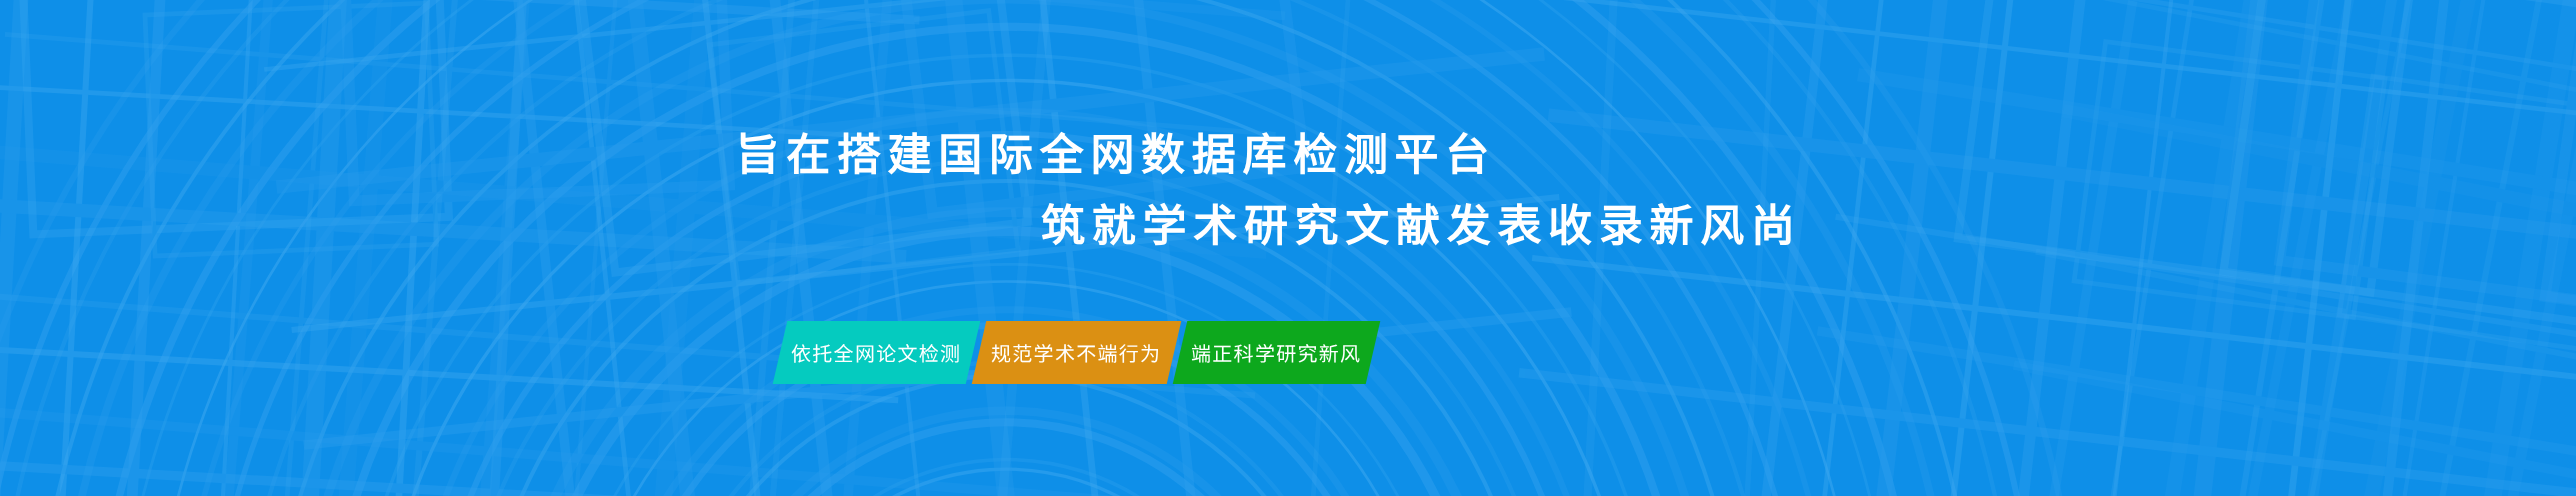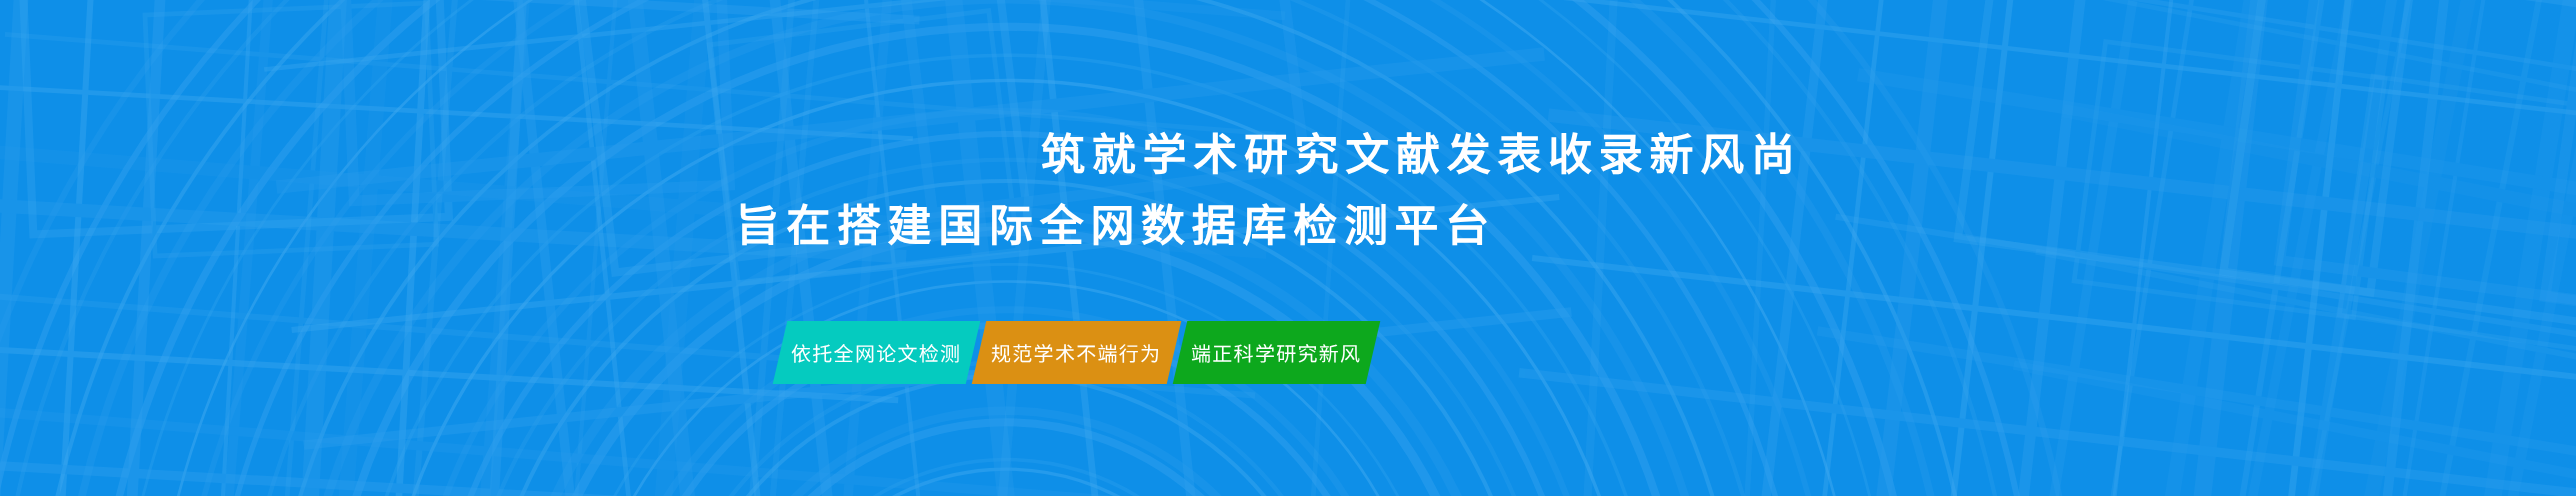--- a/index.html
+++ b/index.html
@@ -186,22 +186,22 @@
         <rect x="1180" y="-300" width="9" height="1500" fill="#46ADF2" transform="rotate(5 1180 370)"></rect>
         <rect x="1520" y="-300" width="14" height="1500" fill="#46ADF2" transform="rotate(5 1520 370)"></rect>
         <rect x="1980" y="-300" width="7" height="1500" fill="#46ADF2" transform="rotate(4 1980 370)"></rect>
         <rect x="2380" y="-300" width="12" height="1500" fill="#46ADF2" transform="rotate(3 2380 370)"></rect>
         <rect x="2620" y="-300" width="8" height="1500" fill="#46ADF2" transform="rotate(3 2620 370)"></rect>
       </g>
     </g>
   </svg>
 
   <div id="headline-block">
+    <div class="headline-line" id="headline-line-1">旨在搭建国际全网数据库检测平台</div>
     <div class="headline-line" id="headline-line-2">筑就学术研究文献发表收录新风尚</div>
-    <div class="headline-line" id="headline-line-1">旨在搭建国际全网数据库检测平台</div>
   </div>
 
   <div id="tag-strip">
     <div class="tag" id="tag-0" style="background: rgb(5, 203, 191);">
       <span class="tag-label">依托全网论文检测</span>
     </div>
     <div class="tag" id="tag-1" style="background: rgb(219, 144, 19);">
       <span class="tag-label">规范学术不端行为</span>
     </div>
     <div class="tag" id="tag-2" style="background: rgb(13, 168, 29);">

